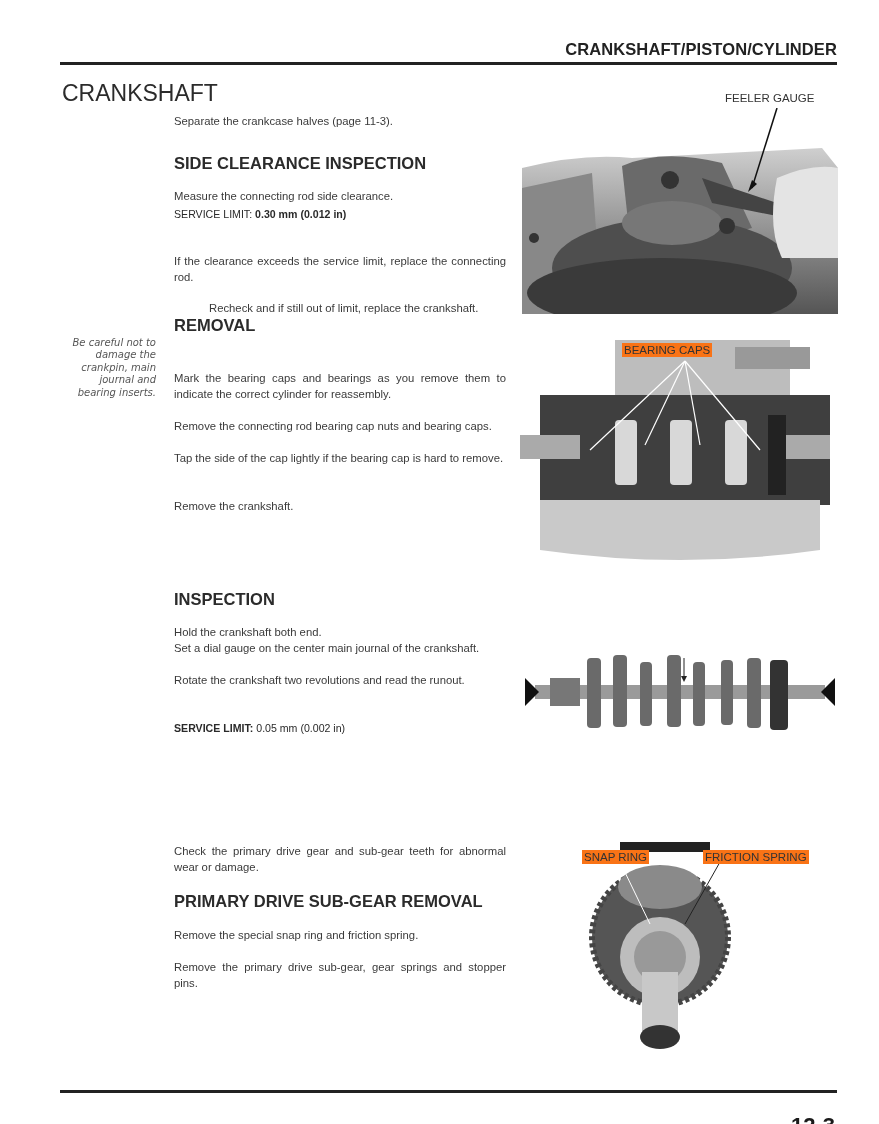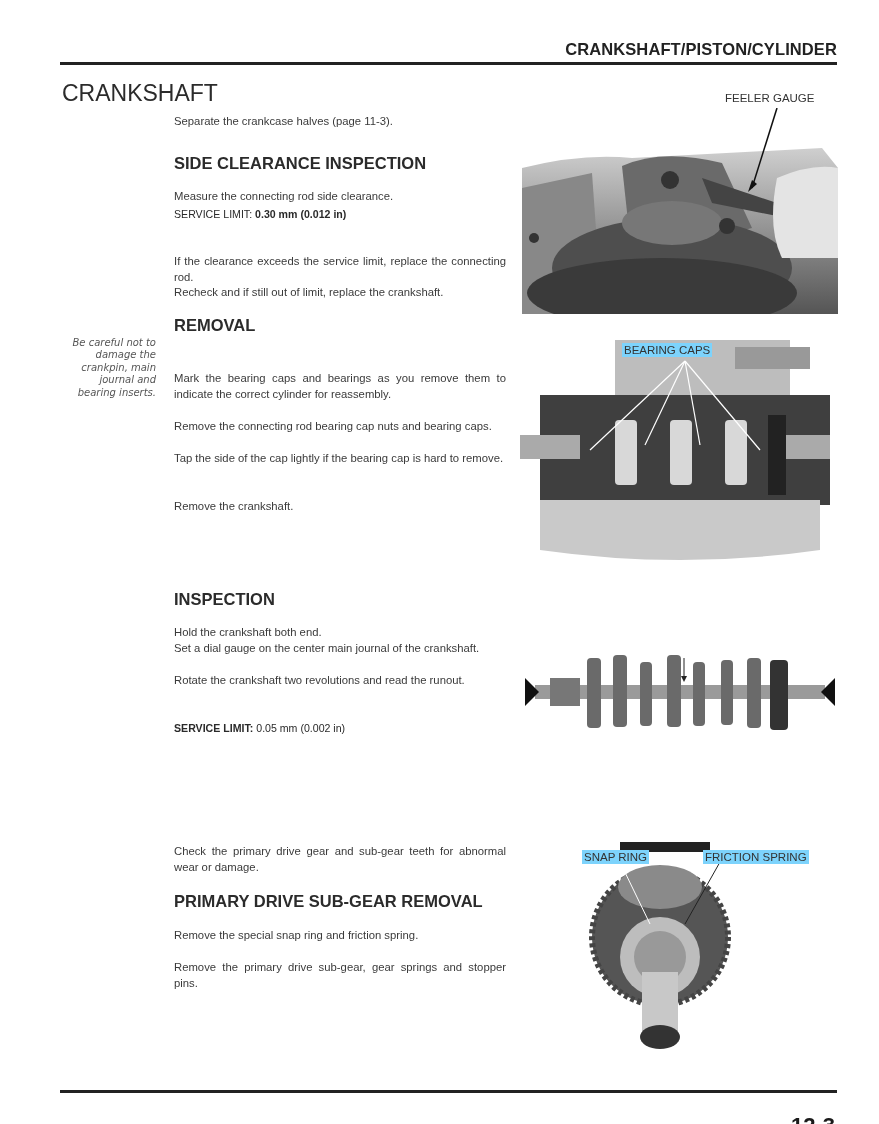--- a/index.html
+++ b/index.html
@@ -8,42 +8,42 @@
   .hdr-title { right:42px; top:40px; font-size:16.5px; font-weight:bold; letter-spacing:0.1px; color:#222; }
   .hdr-rule { left:60px; right:42px; top:62px; height:3px; background:#222; }
   .page-title { left:62px; top:80px; font-size:23px; font-weight:normal; color:#2b2b2b; }
   .body { left:174px; width:332px; font-size:11.3px; line-height:15.5px; color:#3a3a3a; text-align:justify; }
   .h2 { left:174px; font-size:16.5px; font-weight:bold; color:#2b2b2b; }
   .spec { left:174px; font-size:10.6px; color:#2a2a2a; }
   .spec b { font-weight:bold; }
   .margin-note { left:64px; top:337px; width:92px; font-size:10px; line-height:12.4px; font-style:italic; color:#555; text-align:right; font-family:"DejaVu Sans", sans-serif; font-weight:200; }
   .foot-rule { left:60px; right:42px; top:1090px; height:3px; background:#222; }
   .page-num { right:44px; top:1097px; font-size:22px; font-weight:bold; color:#1a1a1a;margin-top:16px; }
-  .callout { background:#7dd3fc; font-size:11.5px; color:#333; padding:0 2px; line-height:14px; }
+  .callout { background:#f97316; font-size:11.5px; color:#333; padding:0 2px; line-height:14px; }
   .lbl { font-size:11.5px; color:#333; }
   svg { display:block; }
 </style>
 </head>
 <body>
 
 <div class="abs hdr-title">CRANKSHAFT/PISTON/CYLINDER</div>
 <div class="abs hdr-rule"></div>
 
 <div class="abs page-title">CRANKSHAFT</div>
 
 <div class="abs body" style="top:114px;">Separate the crankcase halves (page 11-3).</div>
 
 <div class="abs h2" style="top:154px;">SIDE CLEARANCE INSPECTION</div>
 <div class="abs body" style="top:189px;">Measure the connecting rod side clearance.</div>
 <div class="abs spec" style="top:208px;">
   <span>SERVICE LIMIT:</span>
   <b>0.30 mm (0.012 in)</b>
 </div>
 <div class="abs body" style="top:254px;">If the clearance exceeds the service limit, replace the connecting rod.</div>
-<div class="abs body" style="top:285px;">Recheck and if still out of limit, replace the crankshaft.</div>
+<div class="abs body" style="top:301px;margin-left:35px;">Recheck and if still out of limit, replace the crankshaft.</div>
 
 <div class="abs margin-note">Be careful not to damage the crankpin, main journal and bearing inserts.</div>
 <div class="abs h2" style="top:316px;">REMOVAL</div>
 <div class="abs body" style="top:371px;">Mark the bearing caps and bearings as you remove them to indicate the correct cylinder for reassembly.</div>
 <div class="abs body" style="top:419px;">Remove the connecting rod bearing cap nuts and bearing caps.</div>
 <div class="abs body" style="top:451px;">Tap the side of the cap lightly if the bearing cap is hard to remove.</div>
 <div class="abs body" style="top:499px;">Remove the crankshaft.</div>
 
 <div class="abs h2" style="top:590px;">INSPECTION</div>
 <div class="abs body" style="top:625px;">Hold the crankshaft both end.</div>

